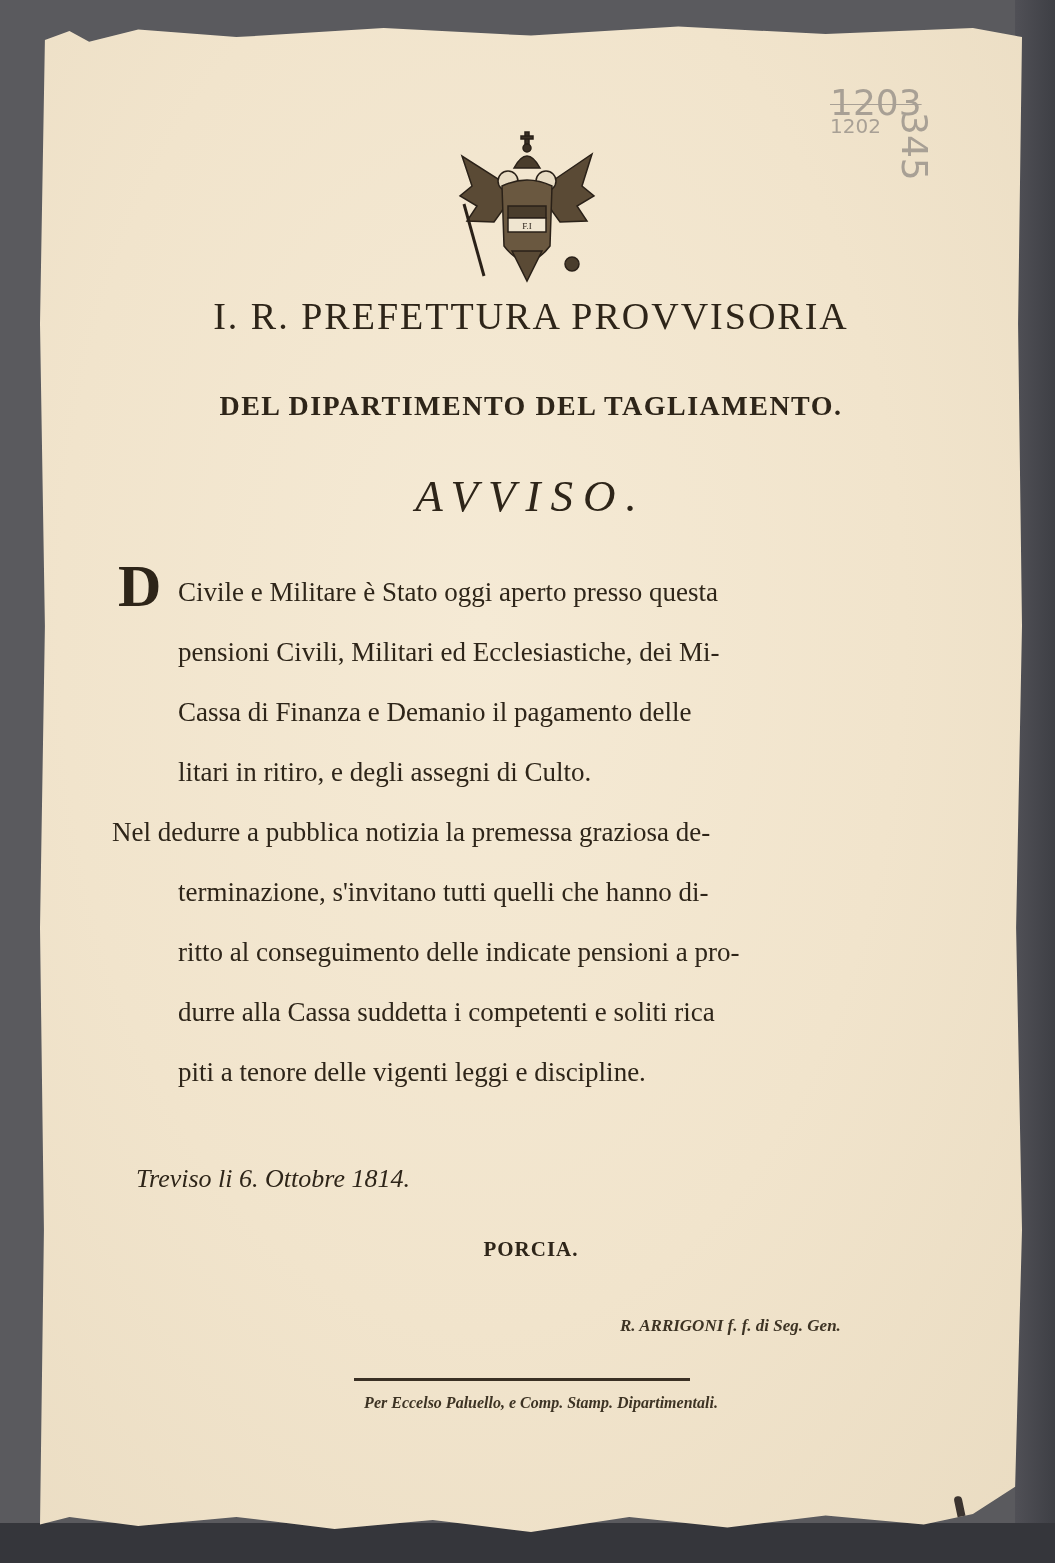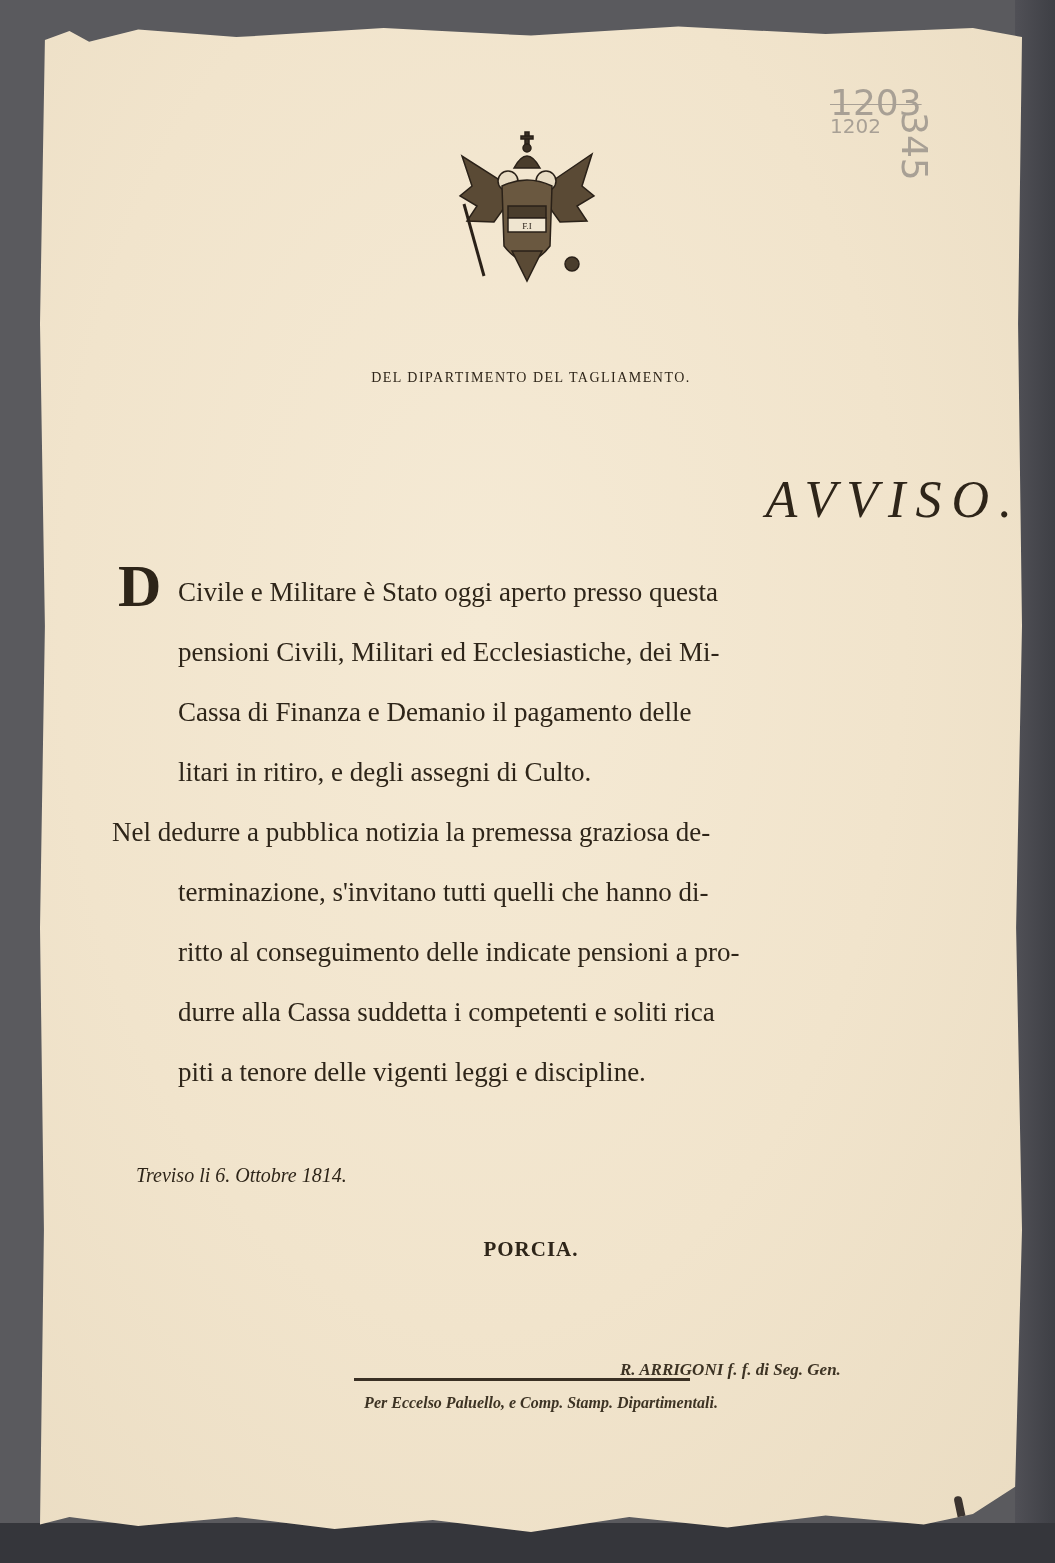--- a/index.html
+++ b/index.html
@@ -38,50 +38,49 @@
   .annot-c { left: 895px; top: 90px; font-size: 36px; transform: rotate(90deg); transform-origin: left top; }
   .emblem {
     position: absolute; left: 402px; top: 104px; width: 170px; height: 160px;
   }
   .title {
     position: absolute; left: 0; width: 982px; text-align: center;
     top: 272px; font-size: 38px; letter-spacing: 2px;
   }
   .subtitle {
     position: absolute; left: 0; width: 982px; text-align: center;
-    top: 348px; font-size: 14px; letter-spacing: 1.5px; font-weight: normal;
+    top: 368px; font-size: 28px; letter-spacing: 1.5px; font-weight: bold;
   }
   .heading {
-    position: absolute; left: 0; width: 982px; text-align: right;
-    top: 448px; font-size: 52px; font-style: italic; letter-spacing: 10px;
+    position: absolute; left: 0; width: 982px; text-align: center;
+    top: 448px; font-size: 45px; font-style: italic; letter-spacing: 10px;
   }
   .body-text {
     position: absolute; left: 72px; top: 540px; width: 830px;
     font-size: 27px; line-height: 60px;
     font-family: "Liberation Serif", serif;
   }
   .para { margin: 0; }
   .line { display: block; white-space: nowrap; }
   .indent { padding-left: 66px; }
   .dropcap {
     font-size: 60px; line-height: 40px; float: left; margin: 4px 2px 0 6px;
     font-weight: bold;
   }
   .p1 .line { text-align: justify; }
   .date {
-    position: absolute; left: 96px; top: 1142px; font-size: 20px; font-style: italic;
+    position: absolute; left: 96px; top: 1142px; font-size: 26px; font-style: italic;
   }
   .signer {
     position: absolute; left: 0; width: 982px; text-align: center;
     top: 1215px; font-size: 21px; font-weight: bold; letter-spacing: 1px;
   }
   .secretary {
     position: absolute; left: 580px; top: 1294px; font-size: 17px; font-style: italic; font-weight: bold;
     color: #3d3324;
-    margin-top: 44px;
   }
   .rule {
     position: absolute; left: 314px; top: 1356px; width: 336px; height: 3px; background: #3a3024;
   }
   .printer {
     position: absolute; left: 0; width: 982px; text-align: center;
     top: 1372px; font-size: 16px; font-style: italic; font-weight: bold; color: #3d3324;
     padding-left: 20px; box-sizing: border-box;
   }
   .blot {
@@ -125,20 +124,21 @@
 
         <line x1="22" y1="78" x2="42" y2="150" stroke-width="3"></line>
 
         <circle cx="130" cy="138" r="7" fill="#4a3d2c"></circle>
 
         <path d="M70 125 L85 155 L100 125 Z" fill="#5a4a35"></path>
       </g>
     </svg>
   </div>
 
+  <div class="title">I. R. PREFETTURA PROVVISORIA</div>
   <div class="subtitle">DEL DIPARTIMENTO DEL TAGLIAMENTO.</div>
   <div class="heading">AVVISO.</div>
 
   <div class="body-text">
     <div class="para p1">
       <span class="dropcap">D</span>
       <span class="line indent">Civile e Militare è Stato oggi aperto presso questa</span>
       <span class="line indent">pensioni Civili, Militari ed Ecclesiastiche, dei Mi-</span>
       <span class="line indent">Cassa di Finanza e Demanio il pagamento delle</span>
       <span class="line indent">litari in ritiro, e degli assegni di Culto.</span>

